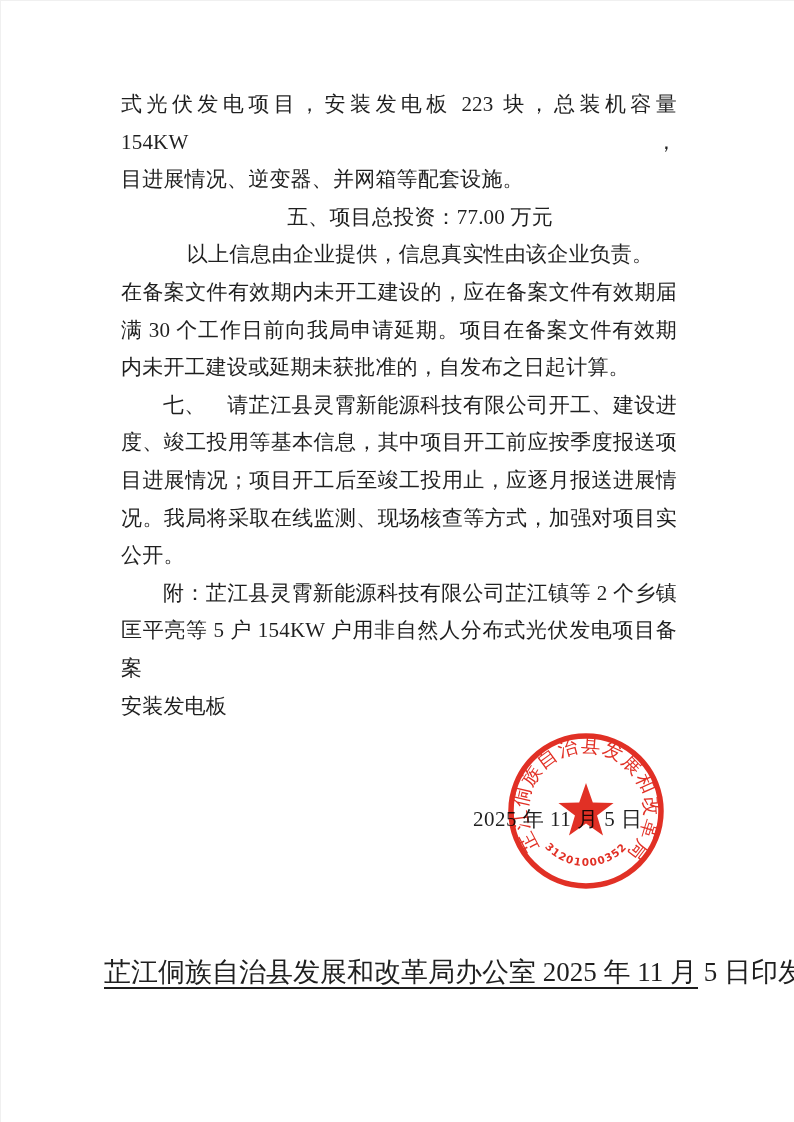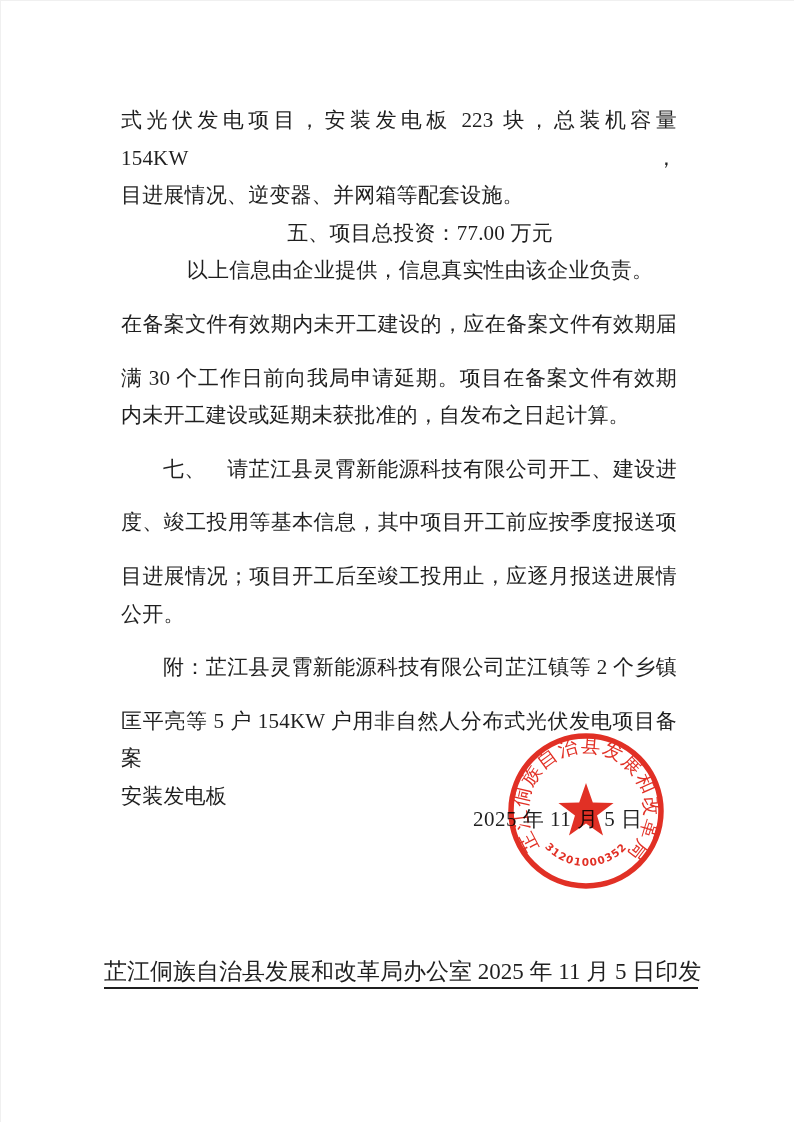--- a/index.html
+++ b/index.html
@@ -19,39 +19,39 @@
   }
   .body-text {
     position: absolute;
     left: 120px; top: 85px; width: 556px;
     font-size: 21px;
     line-height: 37.6px;
     letter-spacing: 0.2px;
   }
   .line { min-height: 37.6px; }
   .ind { text-indent: 2em; text-align: center; }
-  .jf { text-align: justify; text-align-last: justify; margin-top: 16px; }
+  .jf { text-align: justify; text-align-last: justify; }
   .issue-date {
     position: absolute;
     left: 472px; top: 800px;
     font-size: 21px; line-height: 37.6px;
     letter-spacing: 0.5px;
     white-space: nowrap;
   }
   .seal {
     position: absolute;
     left: 507px; top: 732px;
     width: 156px; height: 156px;
     mix-blend-mode: multiply;
     opacity: 0.95;
   }
   .footer-text {
     position: absolute;
     left: 103px; top: 956px; width: 594px;
-    font-size: 23px; line-height: 30px;
+    font-size: 27px; line-height: 30px;
     text-align: center;
     white-space: nowrap;
   }
   .footer-rule {
     position: absolute;
     left: 103px; top: 986px;
     width: 594px; height: 2px;
     background: #1f1f1f;
   }
 </style>
@@ -64,20 +64,21 @@
     <div class="line jf">式光伏发电项目，安装发电板 223 块，总装机容量 154KW，</div>
     <div class="line">目进展情况、逆变器、并网箱等配套设施。</div>
     <div class="line ind">五、项目总投资：77.00 万元</div>
     <div class="line ind">以上信息由企业提供，信息真实性由该企业负责。</div>
     <div class="line jf">在备案文件有效期内未开工建设的，应在备案文件有效期届</div>
     <div class="line jf">满 30 个工作日前向我局申请延期。项目在备案文件有效期</div>
     <div class="line">内未开工建设或延期未获批准的，自发布之日起计算。</div>
     <div class="line ind jf">七、　请芷江县灵霄新能源科技有限公司开工、建设进</div>
     <div class="line jf">度、竣工投用等基本信息，其中项目开工前应按季度报送项</div>
     <div class="line jf">目进展情况；项目开工后至竣工投用止，应逐月报送进展情</div>
+    <div class="line jf">况。我局将采取在线监测、现场核查等方式，加强对项目实</div>
     <div class="line">公开。</div>
     <div class="line ind jf">附：芷江县灵霄新能源科技有限公司芷江镇等 2 个乡镇</div>
     <div class="line jf">匡平亮等 5 户 154KW 户用非自然人分布式光伏发电项目备案</div>
     <div class="line">安装发电板</div>
   </div>
 
   <div class="issue-date">2025 年 11 月 5 日</div>
 
   <svg class="seal" viewBox="0 0 156 156">
     <defs>

